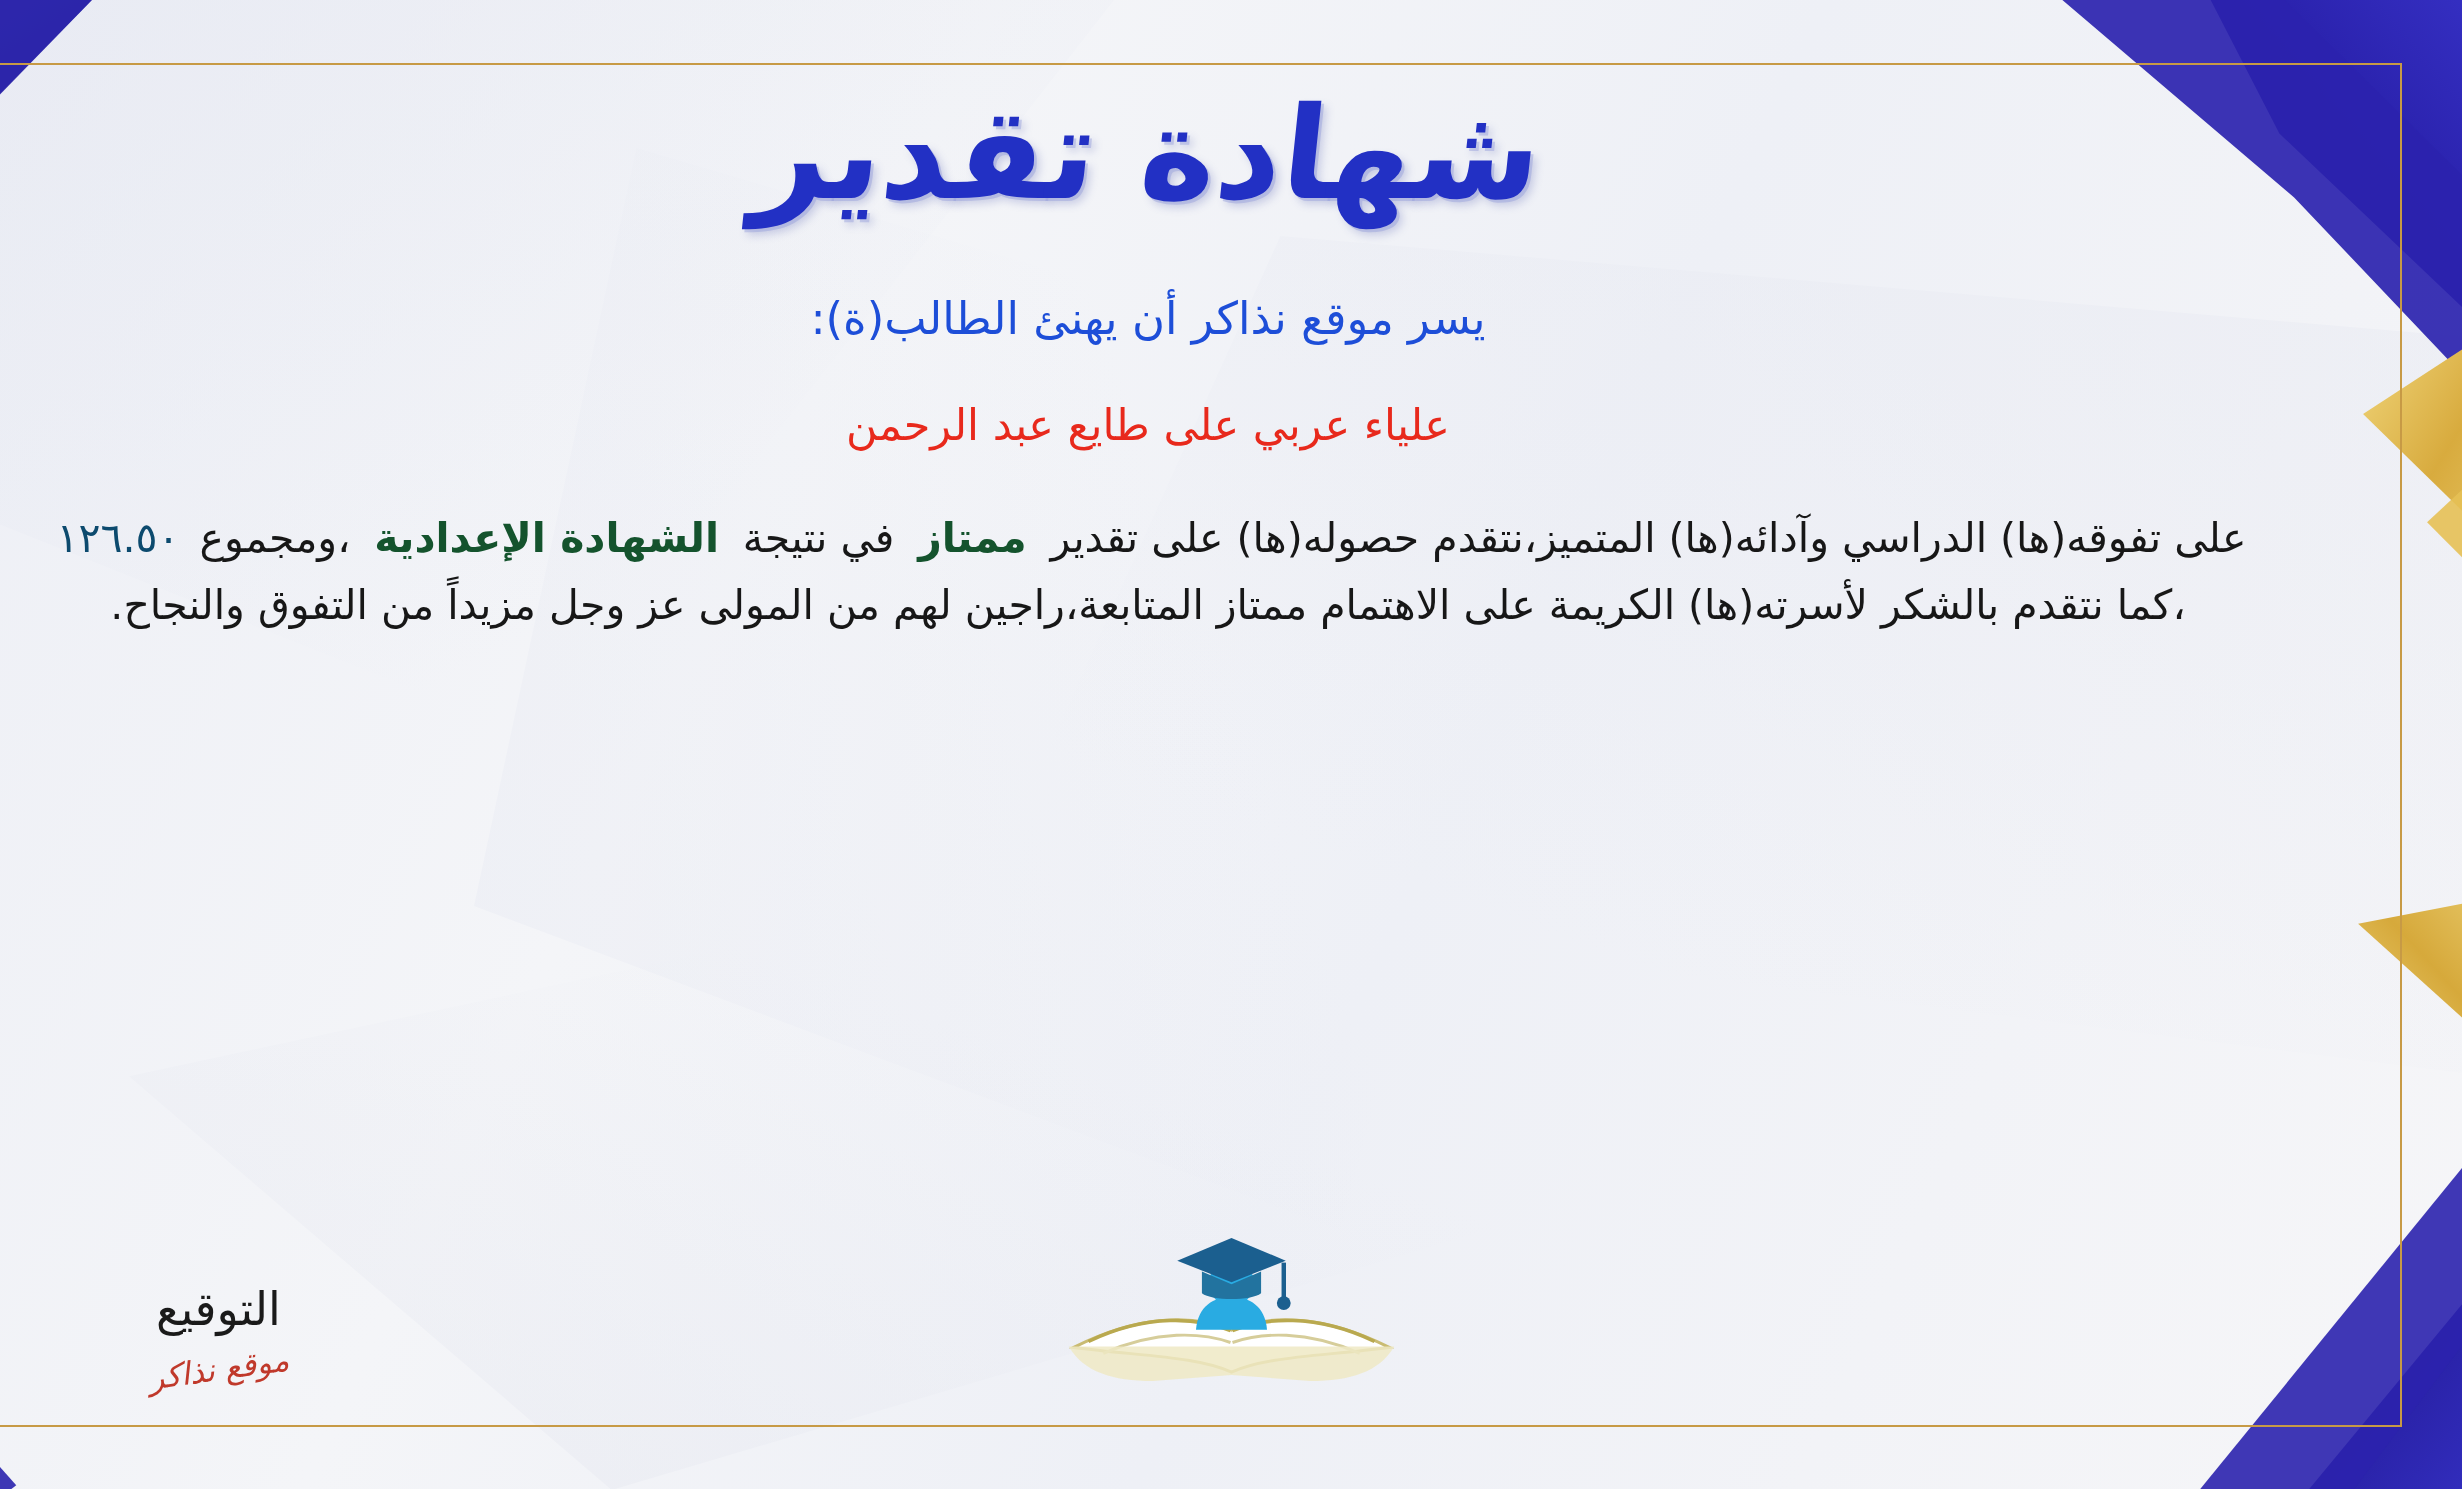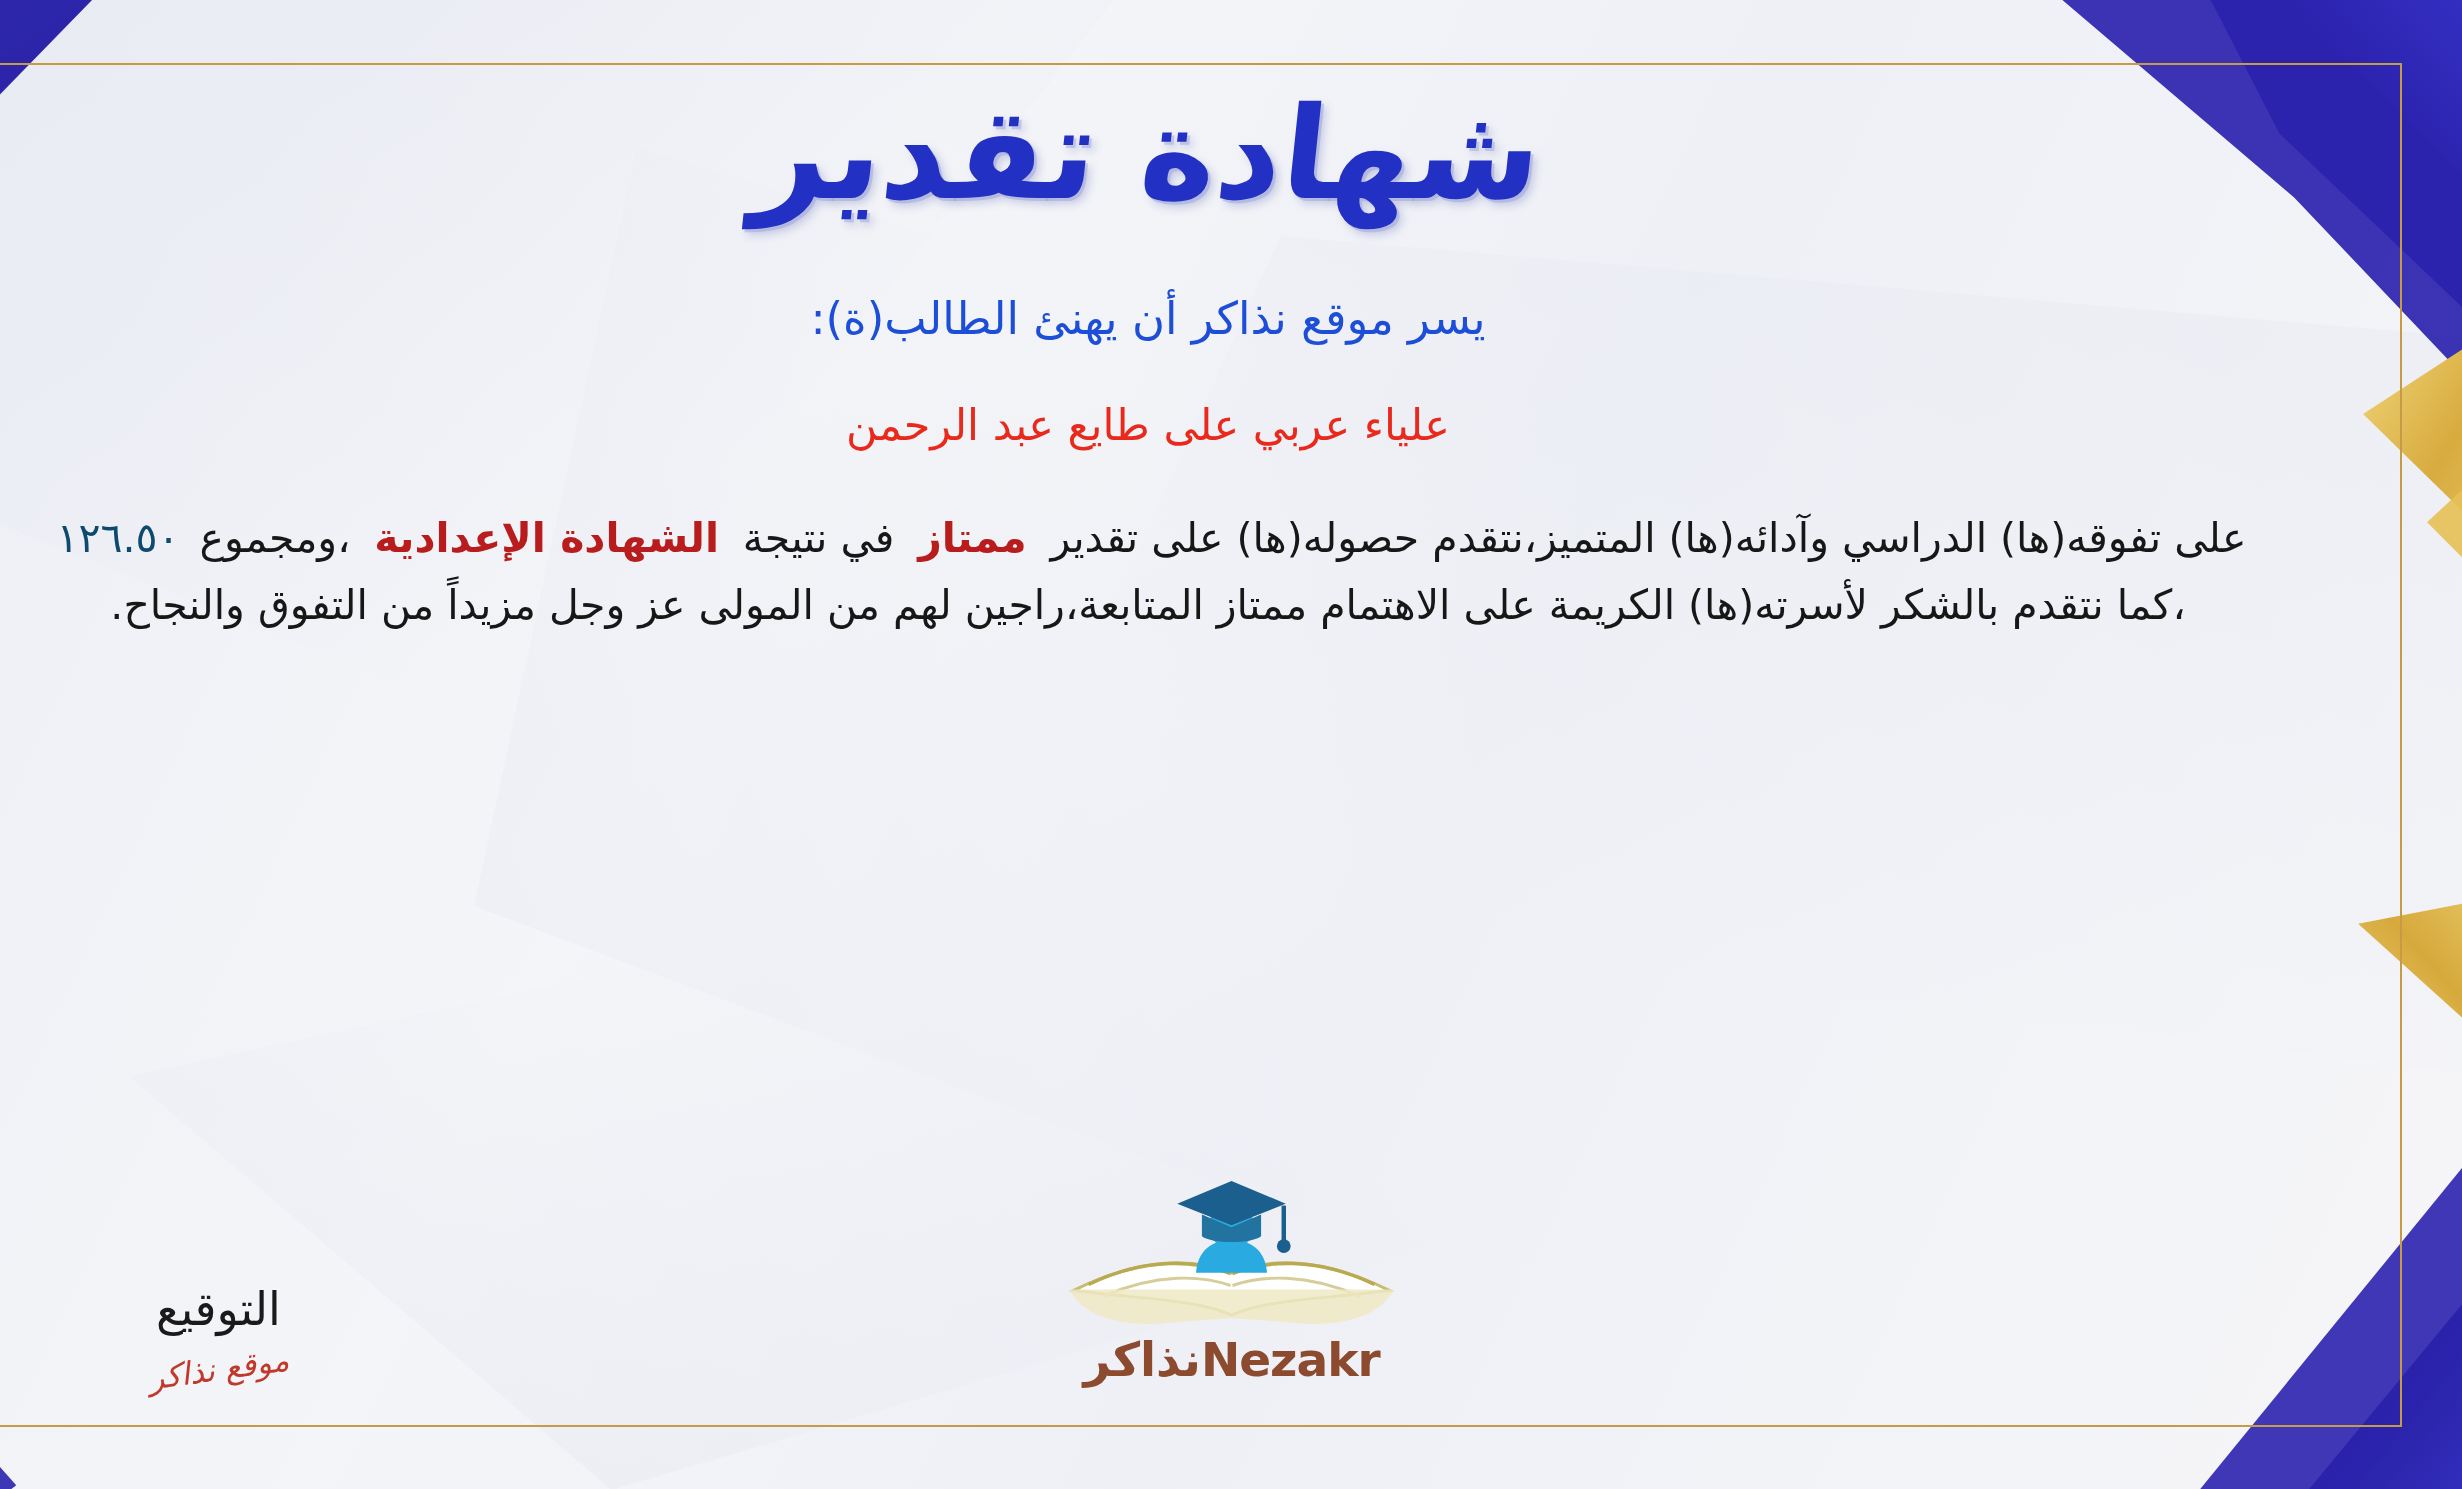--- a/index.html
+++ b/index.html
@@ -126,21 +126,21 @@
 
   .body-block {
     width: 2246px;
     text-align: center;
     font-size: 41px;
     line-height: 1.62;
     color: #171717;
     font-weight: 500;
   }
   .body-block .hl {
-    color: #b91c1c;
+    color: #14532d;
     font-weight: 700;
     padding: 0 10.8px;
   }
   .body-block .num {
     color: #0c4a6e;
     font-weight: 400;
     padding: 0 6.9px;
   }
 
   
@@ -319,23 +319,20 @@
         <path d="M30 248 C60 300 120 318 200 318 L360 306 L520 318 C600 318 660 300 690 248" fill="#efe9c4" opacity="0.85"></path>
 
         <circle cx="360" cy="120" r="46" fill="#29abe2"></circle>
         <path d="M288 214 C292 166 324 148 360 148 C396 148 428 166 432 214 Z" fill="#29abe2"></path>
 
         <path d="M250 74 L360 28 L470 74 L360 118 Z" fill="#1b5f8f"></path>
         <path d="M300 96 L300 140 C320 156 400 156 420 140 L420 96 L360 122 Z" fill="#22739f"></path>
         <path d="M466 78 L466 150" stroke="#1b5f8f" stroke-width="9" fill="none"></path>
         <circle cx="466" cy="160" r="14" fill="#1b5f8f"></circle>
       </svg>
-      <div class="logo-text">
-        <span class="latin">Nezakr</span><span class="ar">نذاكر</span>
-      </div>
     </div>
 
     <div class="signature-col">
       <div class="signature-label">التوقيع</div>
       <div class="signature-mark">موقع نذاكر</div>
     </div>
 
   </div>
 
 </div>

